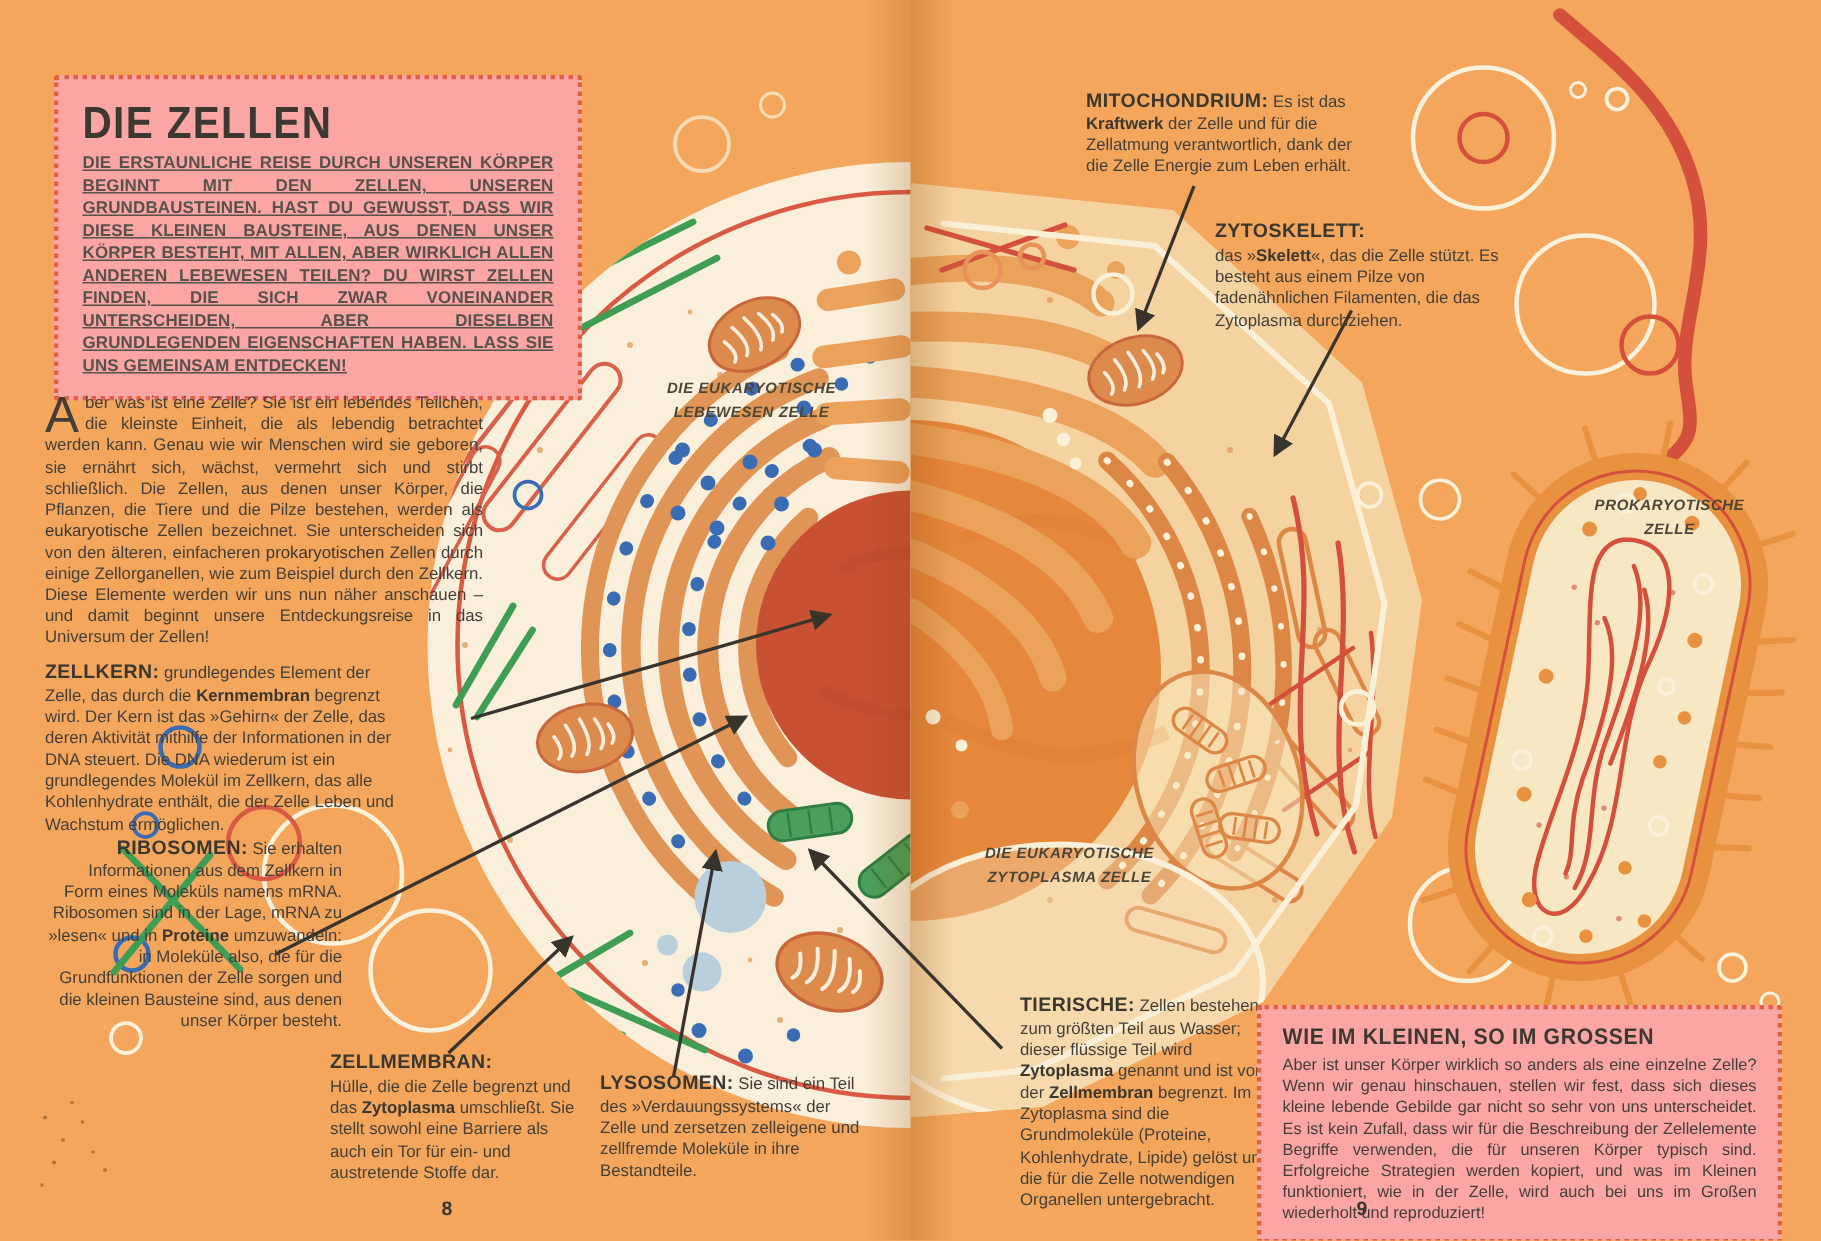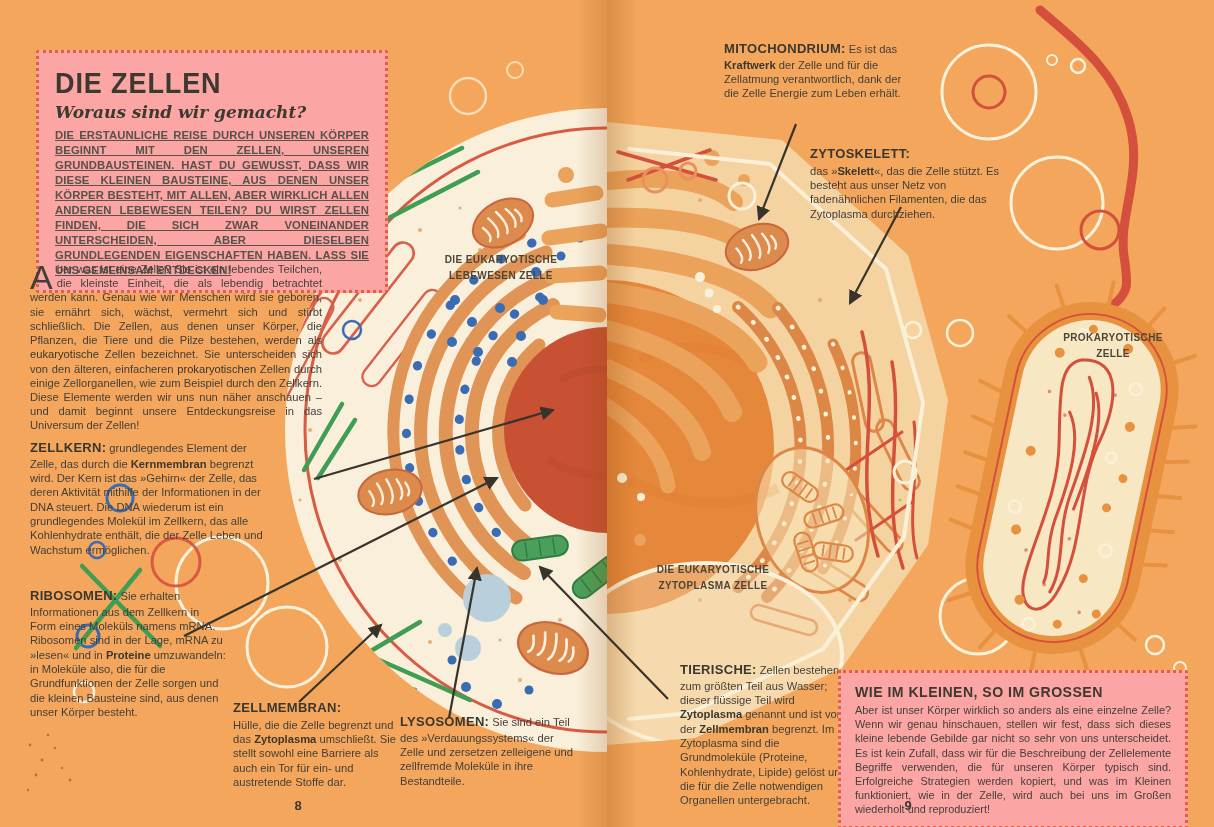--- a/index.html
+++ b/index.html
@@ -15,21 +15,21 @@
   .boxbody{font-size:11.3px;font-weight:bold;line-height:1.33;color:#57524a;
            text-align:justify;letter-spacing:.1px;text-decoration:underline;}
   .para{font-size:11.2px;line-height:1.28;color:#433f38;text-align:justify;}
   .dropcap{float:left;font-size:34px;line-height:26px;padding:2px 4px 0 0;color:#433f38;}
   .callout{font-size:11.2px;line-height:1.28;color:#433f38;}
   .ct{font-weight:bold;font-size:13px;letter-spacing:.3px;color:#3b372f;margin-right:3px;}
   .ct.block{display:block;margin-bottom:1px;}
   .callout b{font-weight:bold;color:#3b372f;}
   .para b{font-weight:normal;color:#3b372f;}
   .dlabel{font-weight:bold;font-size:10px;letter-spacing:.4px;color:#4c4638;
-          text-align:center;line-height:1.55;}
+          text-align:center;line-height:1.55;font-style:italic;}
   .bigbox-title{font-weight:bold;font-size:15px;letter-spacing:.5px;color:#3d3931;
                 margin:0 0 3px 0;transform:scaleX(.94);transform-origin:left;}
   .bigbox-body{font-size:10.9px;line-height:1.3;color:#433f38;text-align:justify;}
   .pagenum{font-weight:bold;font-size:13px;color:#3d3931;}
 </style>
 </head>
 <body>
 
 <svg class="art" width="1214" height="827" viewBox="0 0 1214 827">
   <defs>
@@ -379,54 +379,53 @@
     <line x1="299" y1="702" x2="381" y2="625" marker-end="url(#ah)"></line>
     <line x1="449" y1="718" x2="477" y2="568" marker-end="url(#ah)"></line>
     <line x1="668" y1="699" x2="540" y2="567" marker-end="url(#ah)"></line>
     <line x1="796" y1="124" x2="759" y2="219" marker-end="url(#ah)"></line>
     <line x1="901" y1="207" x2="850" y2="303" marker-end="url(#ah)"></line>
   </g>
 </svg>
 
 <div class="abs stampbox" style="left:36px;top:50px;width:352px;padding:13px 16px 12px;">
   <h1 class="h-display">DIE ZELLEN</h1>
-  <div class="subtitle">Woraus sind wir gemacht?</div>
   <div class="boxbody">DIE ERSTAUNLICHE REISE DURCH UNSEREN KÖRPER BEGINNT MIT DEN ZELLEN, UNSEREN GRUNDBAUSTEINEN. HAST DU GEWUSST, DASS WIR DIESE KLEINEN BAUSTEINE, AUS DENEN UNSER KÖRPER BESTEHT, MIT ALLEN, ABER WIRKLICH ALLEN ANDEREN LEBEWESEN TEILEN? DU WIRST ZELLEN FINDEN, DIE SICH ZWAR VONEINANDER UNTERSCHEIDEN, ABER DIESELBEN GRUNDLEGENDEN EIGENSCHAFTEN HABEN. LASS SIE UNS GEMEINSAM ENTDECKEN!</div>
 </div>
 
 <div class="abs para" style="left:30px;top:262px;width:292px;font-size:11.2px;line-height:1.27;">
   <span class="dropcap">A</span><span>ber was ist eine Zelle? Sie ist ein lebendes Teilchen, die kleinste Einheit, die als lebendig betrachtet werden kann. Genau wie wir Menschen wird sie geboren, sie ernährt sich, wächst, vermehrt sich und stirbt schließlich. Die Zellen, aus denen unser Körper, die Pflanzen, die Tiere und die Pilze bestehen, werden als </span><b>eukaryotische</b><span> Zellen bezeichnet. Sie unterscheiden sich von den älteren, einfacheren </span><b>prokaryotischen</b><span> Zellen durch einige Zellorganellen, wie zum Beispiel durch den Zellkern. Diese Elemente werden wir uns nun näher anschauen – und damit beginnt unsere Entdeckungsreise in das Universum der Zellen!</span>
 </div>
 
 <div class="abs callout" style="left:30px;top:440px;width:236px;">
   <span class="ct">ZELLKERN:</span><span>grundlegendes Element der Zelle, das durch die </span><b>Kernmembran</b><span> begrenzt wird. Der Kern ist das »Gehirn« der Zelle, das deren Aktivität mithilfe der Informationen in der DNA steuert. Die DNA wiederum ist ein grundlegendes Molekül im Zellkern, das alle Kohlenhydrate enthält, die der Zelle Leben und Wachstum ermöglichen.</span>
 </div>
 
-<div class="abs callout" style="left:30px;top:588px;width:198px;">
+<div class="abs callout" style="left:30px;top:557px;width:198px;text-align:right;">
   <span class="ct">RIBOSOMEN:</span><span>Sie erhalten Informationen aus dem Zellkern in Form eines Moleküls namens mRNA. Ribosomen sind in der Lage, mRNA zu »lesen« und in </span><b>Proteine</b><span> umzuwandeln: in Moleküle also, die für die Grundfunktionen der Zelle sorgen und die kleinen Bausteine sind, aus denen unser Körper besteht.</span>
 </div>
 
-<div class="abs callout" style="left:233px;top:700px;width:170px;">
+<div class="abs callout" style="left:220px;top:700px;width:170px;">
   <span class="ct block">ZELLMEMBRAN:</span><span>Hülle, die die Zelle begrenzt und das </span><b>Zytoplasma</b><span> umschließt. Sie stellt sowohl eine Barriere als auch ein Tor für ein- und austretende Stoffe dar.</span>
 </div>
 
 <div class="abs callout" style="left:400px;top:714px;width:180px;">
   <span class="ct">LYSOSOMEN:</span><span>Sie sind ein Teil des »Verdauungssystems« der Zelle und zersetzen zelleigene und zellfremde Moleküle in ihre Bestandteile.</span>
 </div>
 
 <div class="abs callout" style="left:680px;top:662px;width:170px;">
   <span class="ct">TIERISCHE:</span><span>Zellen bestehen zum größten Teil aus Wasser; dieser flüssige Teil wird </span><b>Zytoplasma</b><span> genannt und ist von der </span><b>Zellmembran</b><span> begrenzt. Im Zytoplasma sind die Grundmoleküle (Proteine, Kohlenhydrate, Lipide) gelöst und die für die Zelle notwendigen Organellen untergebracht.</span>
 </div>
 
-<div class="abs callout" style="left:724px;top:41px;width:184px;">
+<div class="abs callout" style="left:724px;top:59px;width:184px;">
   <span class="ct">MITOCHONDRIUM:</span><span>Es ist das </span><b>Kraftwerk</b><span> der Zelle und für die Zellatmung verantwortlich, dank der die Zelle Energie zum Leben erhält.</span>
 </div>
 
 <div class="abs callout" style="left:810px;top:146px;width:198px;">
-  <span class="ct block">ZYTOSKELETT:</span><span>das »</span><b>Skelett</b><span>«, das die Zelle stützt. Es besteht aus unser Netz von fadenähnlichen Filamenten, die das Zytoplasma durchziehen.</span>
+  <span class="ct block">ZYTOSKELETT:</span><span>das »</span><b>Skelett</b><span>«, das die Zelle stützt. Es besteht aus einem Pilze von fadenähnlichen Filamenten, die das Zytoplasma durchziehen.</span>
 </div>
 
 <div class="abs dlabel" style="left:438px;top:252px;width:126px;">
   <span>DIE EUKARYOTISCHE</span><br>
   <span>LEBEWESEN ZELLE</span>
 </div>
 
 <div class="abs dlabel" style="left:650px;top:562px;width:126px;">
   <span>DIE EUKARYOTISCHE</span><br>
   <span>ZYTOPLASMA ZELLE</span>

